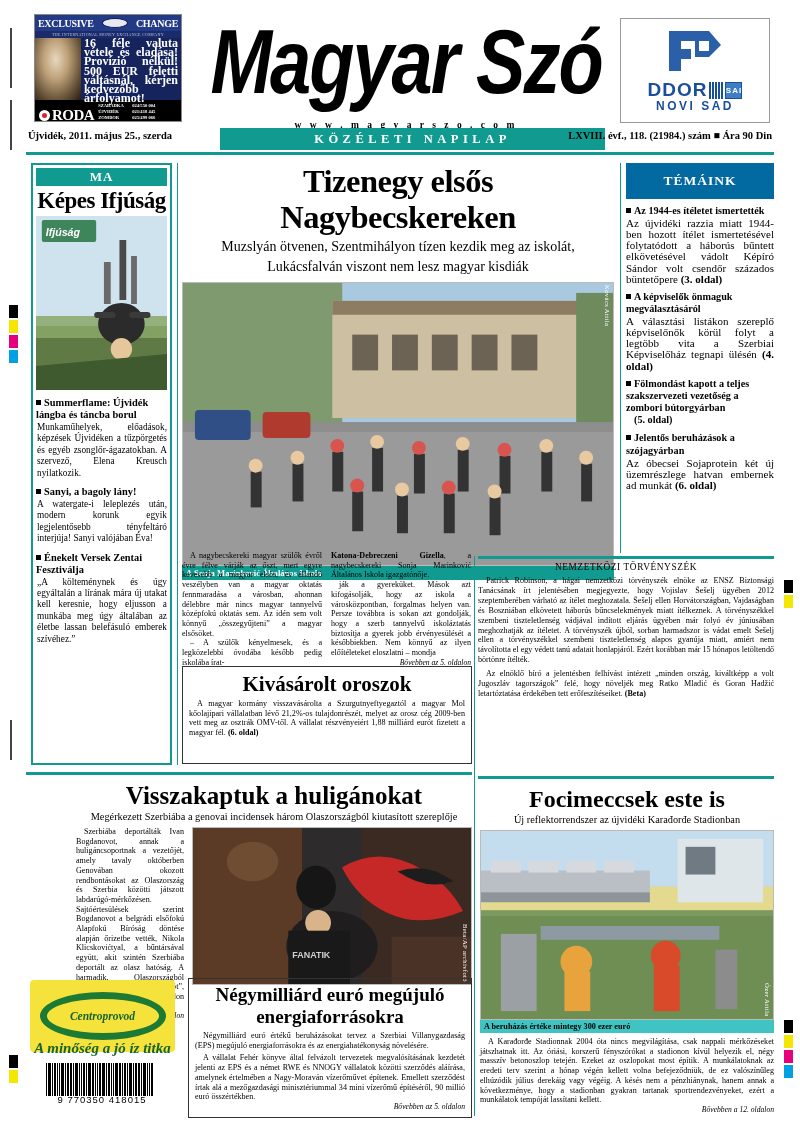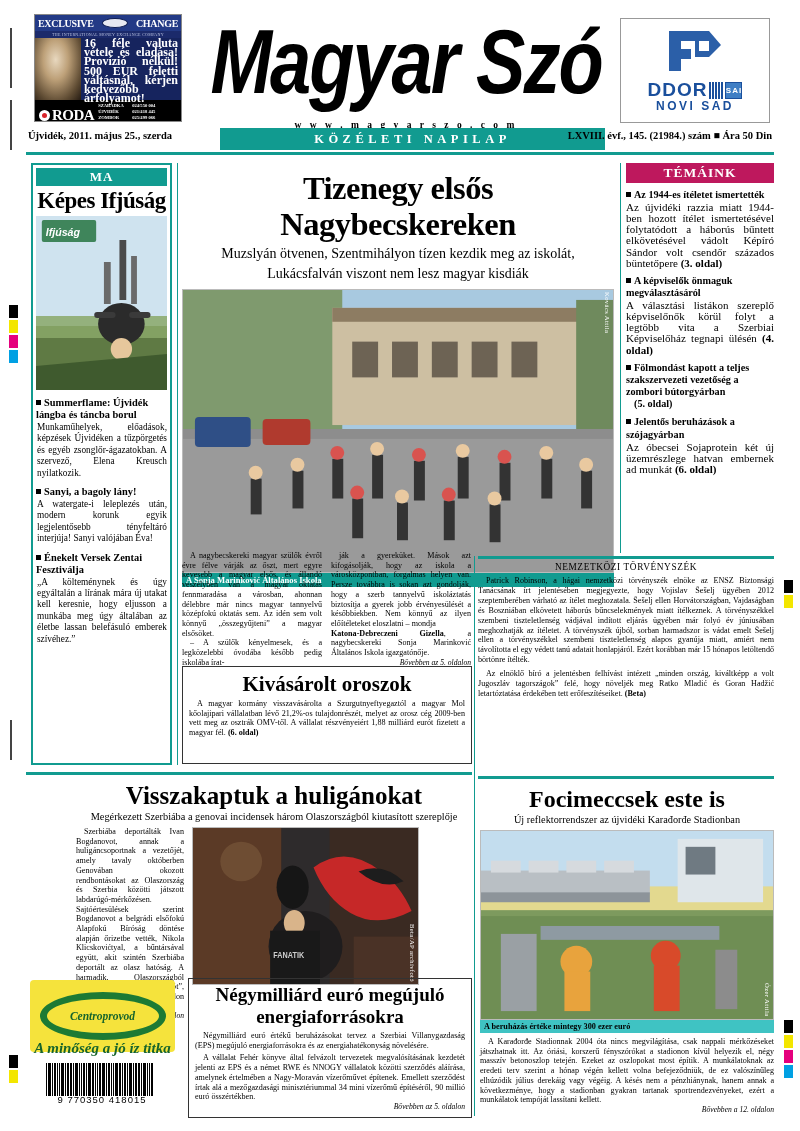--- a/index.html
+++ b/index.html
@@ -100,21 +100,21 @@
   .sb-photo { width:100%; height:174px; position:relative; overflow:hidden;
      background:linear-gradient(#cfe3ef 0%, #b9d6e6 42%, #8fae7c 62%, #4f6b3b 100%); }
   .sb-item { margin-top:7px; }
   .sb-head { font-size:10.4px; font-weight:bold; line-height:12px; }
   .sb-head .bullet { display:inline-block; width:5px; height:5px; background:#000;
      margin-right:3px; vertical-align:1px;}
   .sb-body { font-size:9.3px; line-height:11.4px; text-align:justify;
      text-indent:0; margin-top:1px; padding-left:1px;}
 
   
-  .lead { position:absolute; left:182px; top:170px; width:432px; }
+  .lead { position:absolute; left:182px; top:163px; width:432px; }
   .lead h1 { font-size:32.5px; font-weight:bold; text-align:center; line-height:36px;
      letter-spacing:-.5px; }
   .lead .sub { font-size:14px; text-align:center; line-height:17px; margin-top:3px; }
   .lead-photo { margin-top:7px; width:432px; height:284px; position:relative;
      border:1px solid #bbb; overflow:hidden;
      background:linear-gradient(#9fc4dd 0%, #b9d2e4 26%, #cbbfa8 34%, #8d9a78 58%, #6e7a5c 100%); }
   .lead-cap { background:#119b90; color:#fff; font-size:8.6px; font-weight:bold;
      padding:2px 4px; }
   .photo-credit { position:absolute; right:2px; top:2px; writing-mode:vertical-rl;
      font-size:6.6px; color:#fff; letter-spacing:.4px;}
@@ -132,22 +132,22 @@
   .kiv h2 { font-size:21px; font-weight:bold; text-align:center; line-height:24px; }
   .kiv p { font-size:8.1px; line-height:9.7px; text-align:justify; text-indent:8px;
      margin-top:3px;}
 
   
   .vline { position:absolute; width:1px; background:#119b90; }
   .hline { position:absolute; height:2.5px; background:#119b90; }
 
   
   .temaink { position:absolute; left:626px; top:163px; width:148px; }
-  .tm-head { background:#be185d; color:#fff; text-align:center; font-weight:bold;
-     font-size:13.5px; letter-spacing:1px; padding:2px 0; }
+  .tm-head { background:#0369a1; color:#fff; text-align:center; font-weight:bold;
+     font-size:13.5px; letter-spacing:1px; padding:10px 0; }
   .tm-item { margin-top:6px; }
   .tm-h { font-size:10.2px; font-weight:bold; line-height:12.2px; }
   .tm-h .bullet { display:inline-block; width:5px; height:5px; background:#000;
      margin-right:3px; vertical-align:1px;}
   .tm-b { font-size:11px; line-height:11.1px; text-align:justify; margin-top:1px;}
 
   
   .seselj { position:absolute; left:478px; top:562px; width:296px; }
   .seselj .kicker { text-align:center; font-size:9.3px; letter-spacing:.6px; }
   .seselj h2 { text-align:center; font-size:19px; font-weight:bold; line-height:21px;
@@ -155,21 +155,21 @@
   .seselj p { font-size:8.1px; line-height:9.9px; text-align:justify; text-indent:8px;
      margin-top:4px; }
 
   
   .vissza { position:absolute; left:76px; top:782px; width:396px; }
   .vissza h2 { text-align:center; font-size:25px; font-weight:bold; line-height:27px; }
   .vissza .sub { text-align:center; font-size:10.3px; margin-top:2px; }
   .vissza-grid { display:flex; gap:8px; margin-top:5px; }
   .vissza-col { width:108px; font-size:8.1px; line-height:9.7px; text-align:justify; }
   .vissza-col p { text-indent:8px; }
-  .vissza-photo { width:227px; height:158px; position:relative; overflow:hidden;
+  .vissza-photo { width:280px; height:158px; position:relative; overflow:hidden;
      border:1px solid #bbb;
      background:linear-gradient(135deg,#4a2a1d 0%, #6d4430 30%, #2d2a2c 55%, #7b4a38 100%); }
 
   
   .negy { position:absolute; left:188px; top:978px; width:284px; height:140px;
      border:1px solid #333; padding:5px 6px; }
   .negy h2 { text-align:center; font-size:19px; font-weight:bold; line-height:22px; }
   .negy p { font-size:8.1px; line-height:9.7px; text-align:justify; text-indent:8px;
      margin-top:3px;}
 
@@ -288,21 +288,21 @@
         </div>
         <div class="ddor-2">NOVI SAD</div>
       </div>
     </div>
   </div>
 
   <div class="strip">
     <div class="teal"></div>
     <div class="kozeleti">KÖZÉLETI NAPILAP</div>
     <div class="dateleft">Újvidék, 2011. május 25., szerda</div>
-    <div class="volright">LXVIII. évf., 145. (21984.) szám ■ Ára 50 Din</div>
+    <div class="volright">LXVIII. évf., 118. (21984.) szám ■ Ára 90 Din</div>
   </div>
   <div class="rule-teal"></div>
 
   <div class="sidebar">
     <div class="sb-ma">MA</div>
     <div class="sb-title">Képes Ifjúság</div>
     <div class="sb-photo">
       <svg viewBox="0 0 135 174" width="100%" height="100%" preserveAspectRatio="none" aria-hidden="true">
         <rect x="0" y="0" width="135" height="122" fill="#cfe3ef"></rect>
         <rect x="0" y="110" width="135" height="64" fill="#5f7a44"></rect>
@@ -392,22 +392,22 @@
     </div>
     <div class="lead-cap">A Sonja Marinković Általános Iskola</div>
   </div>
 
   <div class="lead-body">
     <div class="col">
       <p>A nagybecskereki magyar szülők évről évre félve várják az őszt, mert egyre kevesebb a magyar elsős, és állandó veszélyben van a magyar oktatás fennmaradása a városban, ahonnan délebbre már nincs magyar tannyelvű középfokú oktatás sem. Az idén sem volt könnyű „összegyűjteni” a magyar elsősöket.</p>
       <p>– A szülők kényelmesek, és a legközelebbi óvodába később pedig iskolába írat-</p>
     </div>
     <div class="col">
+      <p style="text-indent:0"><span class="boldname">Katona-Debreczeni Gizella</span><span>, a nagybecskereki Sonja Marinković Általános Iskola igazgatónője.</span></p>
       <p>ják a gyereküket. Mások azt kifogásolják, hogy az iskola a városközpontban, forgalmas helyen van. Persze továbbra is sokan azt gondolják, hogy a szerb tannyelvű iskoláztatás biztosítja a gyerek jobb érvényesülését a későbbiekben. Nem könnyű az ilyen előítéleteket eloszlatni – mondja</p>
-      <p style="text-indent:0"><span class="boldname">Katona-Debreczeni Gizella</span><span>, a nagybecskereki Sonja Marinković Általános Iskola igazgatónője.</span></p>
       <div class="moreinfo">Bővebben az 5. oldalon</div>
     </div>
   </div>
 
   <div class="kiv">
     <h2>Kivásárolt oroszok</h2>
     <p><span>A magyar kormány visszavásárolta a Szurgutnyeftyegaztól a magyar Mol kőolajipari vállalatban lévő 21,2%-os tulajdonrészét, melyet az orosz cég 2009-ben vett meg az osztrák OMV-től. A vállalat részvényeiért 1,88 milliárd eurót fizetett a magyar fél.</span> <b>(6. oldal)</b></p>
   </div>
 
   <div class="temaink">

